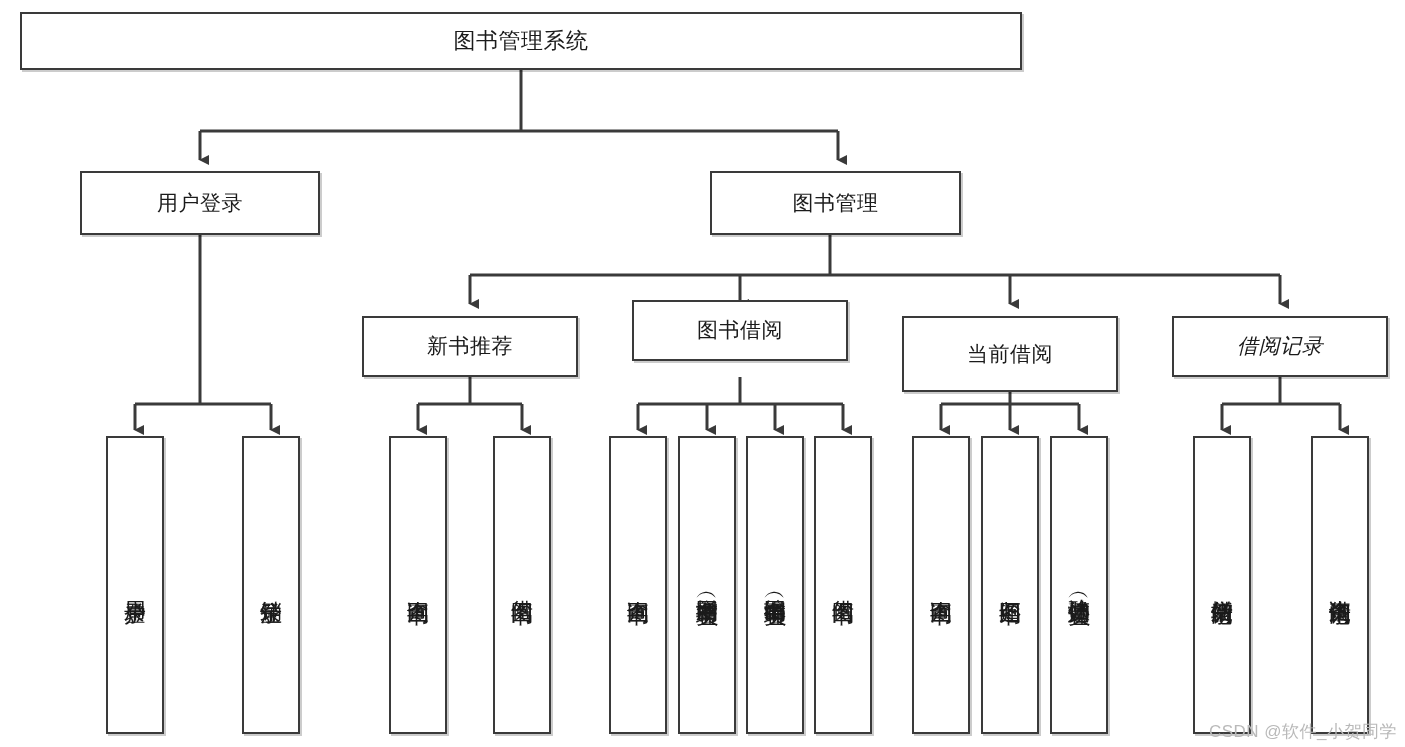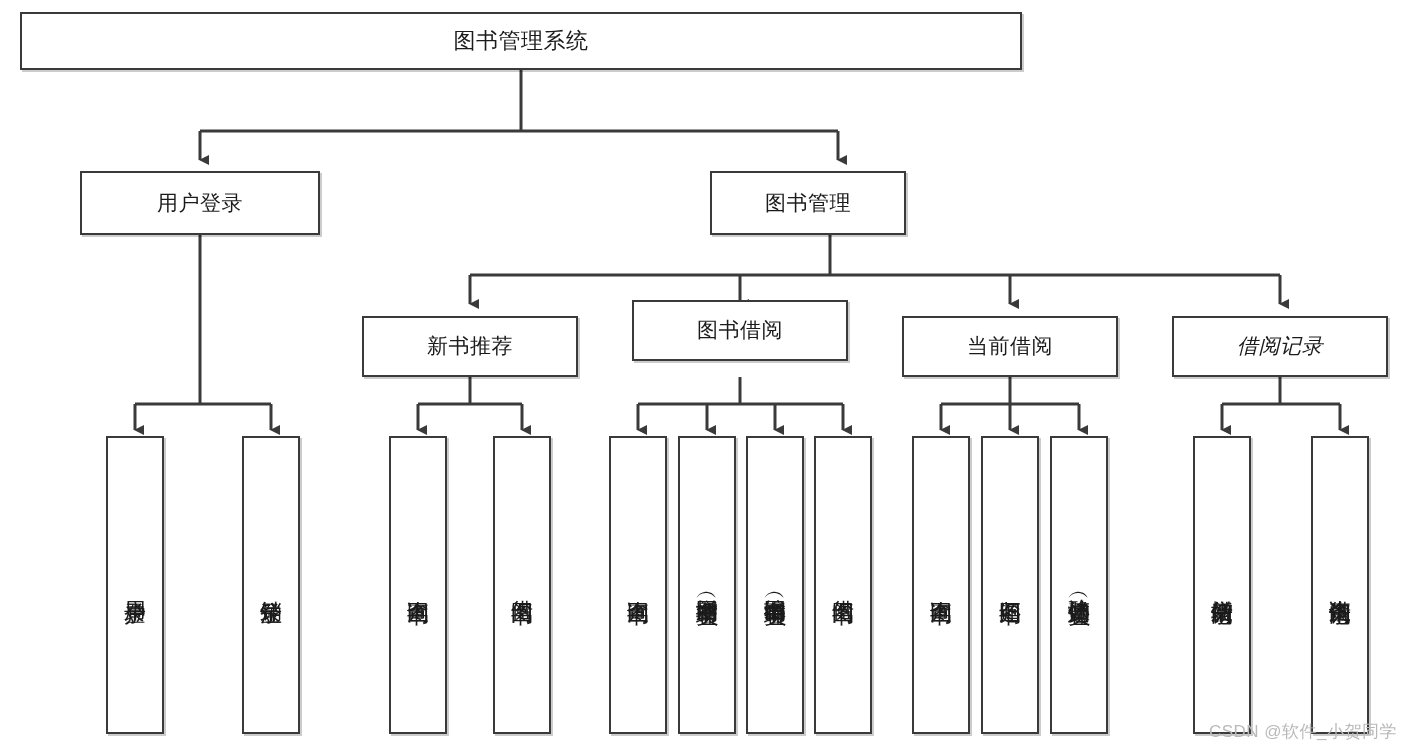--- a/index.html
+++ b/index.html
@@ -130,31 +130,31 @@
     </g>
   </svg>
 
   <div class="node horiz root" style="left:20px; top:12px; width:1002px; height:58px;">
     <span class="label">图书管理系统</span>
   </div>
 
   <div class="node horiz" style="left:80px; top:171px; width:240px; height:64px;">
     <span class="label">用户登录</span>
   </div>
-  <div class="node horiz" style="left:710px; top:171px; width:196px; height:64px;">
+  <div class="node horiz" style="left:710px; top:171px; width:251px; height:64px;">
     <span class="label">图书管理</span>
   </div>
 
   <div class="node horiz" style="left:362px; top:316px; width:216px; height:61px;">
     <span class="label">新书推荐</span>
   </div>
   <div class="node horiz" style="left:632px; top:300px; width:216px; height:61px;">
     <span class="label">图书借阅</span>
   </div>
-  <div class="node horiz" style="left:902px; top:316px; width:216px; height:61px;">
+  <div class="node horiz" style="left:902px; top:316px; width:216px; height:76px;">
     <span class="label">当前借阅</span>
   </div>
   <div class="node horiz" style="left:1172px; top:316px; width:216px; height:61px;font-style:italic;">
     <span class="label">借阅记录</span>
   </div>
 
   <div class="node vert" style="left:106px; top:436px; width:58px; height:298px;">
     <span class="label">用户登录</span>
   </div>
   <div class="node vert" style="left:242px; top:436px; width:58px; height:298px;">

